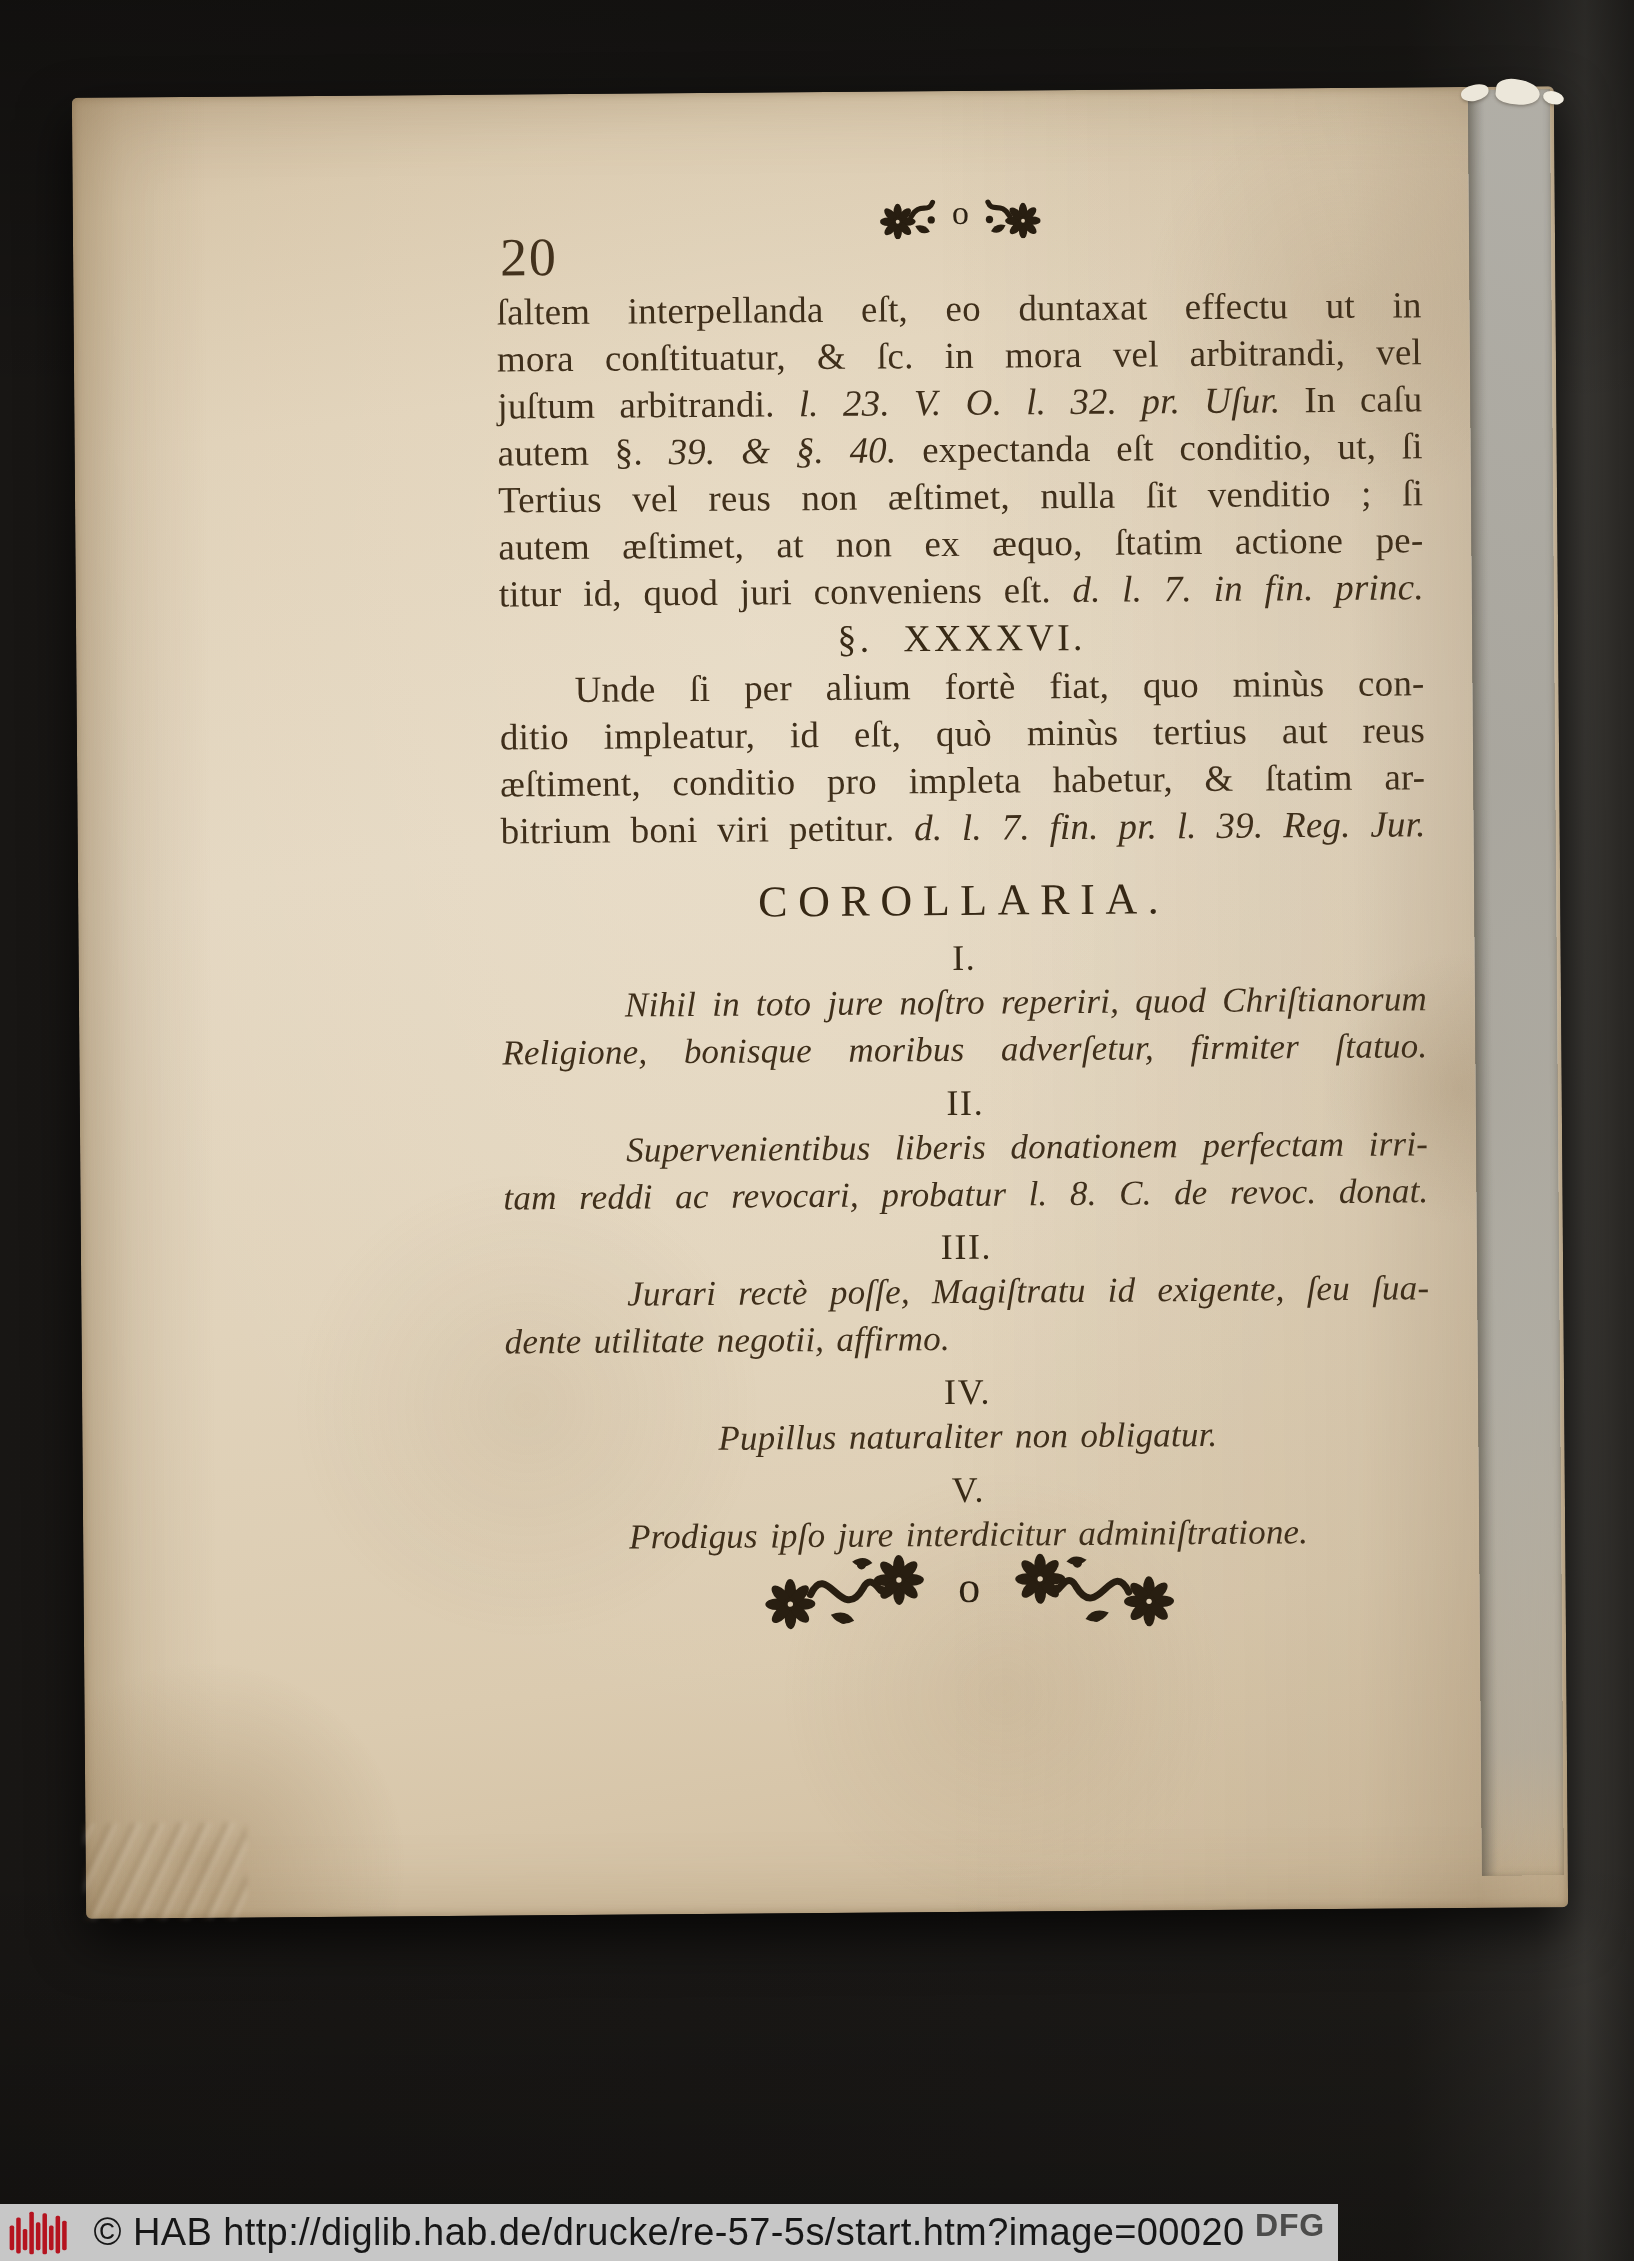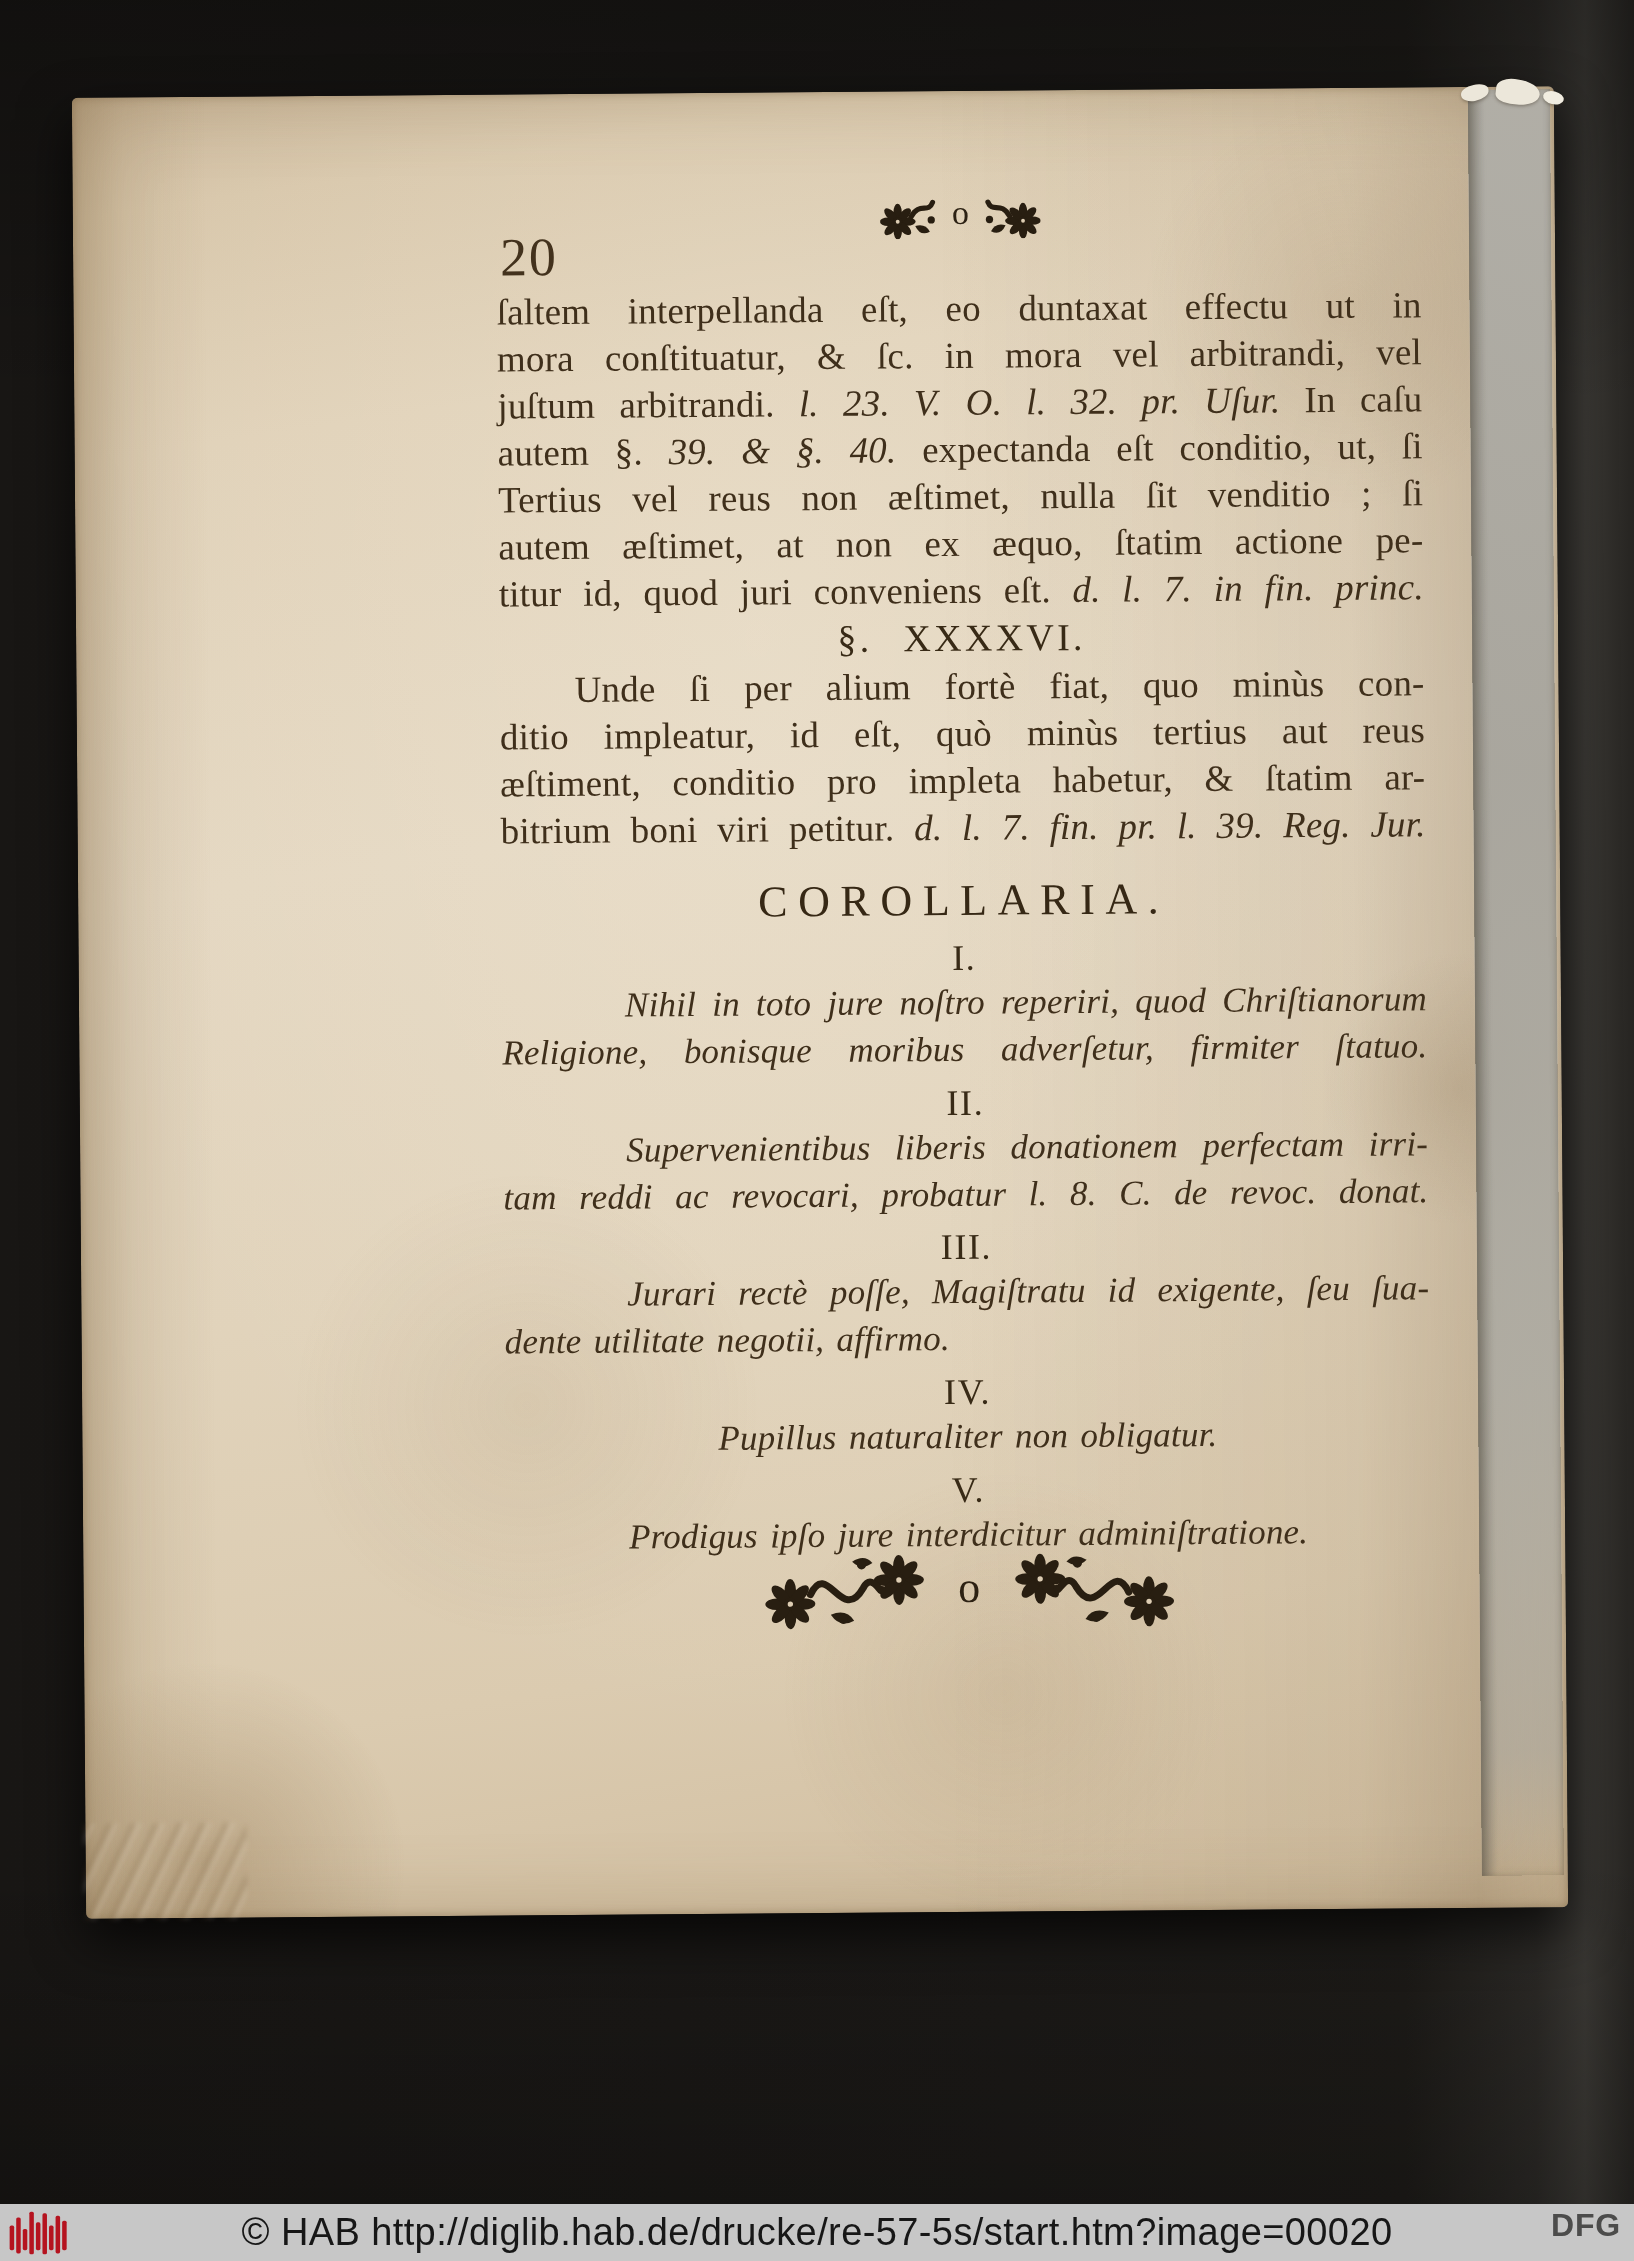--- a/index.html
+++ b/index.html
@@ -73,21 +73,21 @@
   .iline{font-size:35px;line-height:47px;height:47px;font-style:italic;letter-spacing:0.2px;word-spacing:3.3px;}
   .jl{text-align:justify;text-align-last:justify;}
   .ind{text-indent:123px;}
   .ctr{text-align:center;}
   .bot-orn{
     position:absolute;left:423px;top:1448px;width:925px;height:106px;
     display:flex;align-items:center;justify-content:center;gap:28px;color:#2c2113;
   }
   .orn-b{width:172px;height:96px;}
   .orn-o-b{font-size:44px;padding-bottom:8.2px;}
-  .footer{position:absolute;left:0;top:2204px;width:1634px;height:57px;background:#c7c7c7;}
+  .footer{position:absolute;left:0;top:2204px;width:1338px;height:57px;background:#c7c7c7;}
   .hab{position:absolute;left:8.2px;top:5.7px;}
   .credit{
     position:absolute;left:50%;top:50%;transform:translate(-50%,-52%);
     font-family:"Liberation Sans",sans-serif;font-size:38px;color:#171717;
     white-space:nowrap;letter-spacing:0.4px;
   }
   .dfg{
     position:absolute;right:13px;top:2.5px;
     font-family:"Liberation Sans",sans-serif;font-weight:700;font-size:32px;
     color:#4c4c4b;letter-spacing:0.8px;

